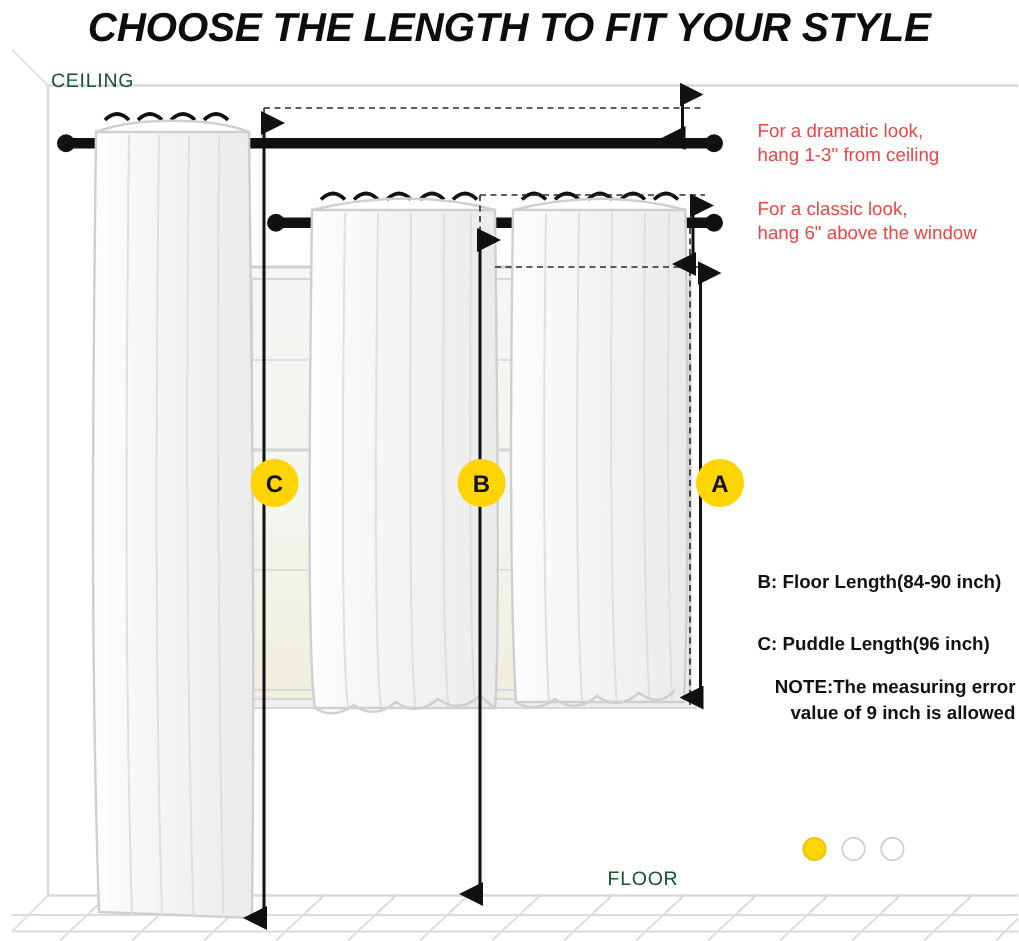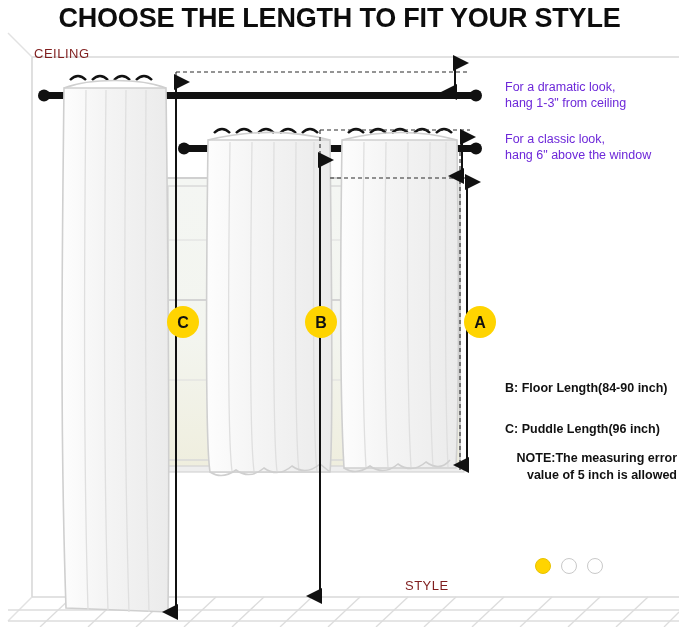--- a/index.html
+++ b/index.html
@@ -3,37 +3,38 @@
 <meta charset="utf-8">
 <style>
   html,body{margin:0;padding:0;background:#ffffff;}
   body{width:679px;height:627px;position:relative;font-family:"Liberation Sans",sans-serif;overflow:hidden;}
   .stage{position:absolute;left:0;top:0;width:679px;height:627px;}
   #title{
     position:absolute;left:0;top:0;width:679px;height:36px;
     display:flex;align-items:center;justify-content:center;
     font-size:27px;font-weight:bold;letter-spacing:-0.2px;color:#0d0d0d;
     white-space:nowrap;
+    font-style:italic;
   }
   svg.diagram{position:absolute;left:0;top:0;}
   .lbl{font-family:"Liberation Sans",sans-serif;}
   .note{
     position:absolute;font-family:"Liberation Sans",sans-serif;
-    font-size:12.5px;color:#6d28d9;line-height:16px;
+    font-size:12.5px;color:#ef4444;line-height:16px;
   }
   .legend{
     position:absolute;font-family:"Liberation Sans",sans-serif;
     font-size:12.5px;font-weight:bold;color:#111;line-height:17px;
   }
   .dots{position:absolute;left:535px;top:558px;display:flex;gap:10px;align-items:center;}
   .dot{width:16px;height:16px;border-radius:50%;border:1px solid #c9c9c9;background:#ffffff;box-sizing:border-box;}
   .dot.active{background:#ffd400;border-color:#e8c200;}
   .ceiling-txt,.floor-txt{
     position:absolute;font-family:"Liberation Sans",sans-serif;
-    font-size:13px;color:#7f1d1d;letter-spacing:0.5px;
+    font-size:13px;color:#14532d;letter-spacing:0.5px;
   }
 </style>
 </head>
 <body>
 
 <div class="stage">
 
   <div id="title">CHOOSE THE LENGTH TO FIT YOUR STYLE</div>
 
   <svg class="diagram" width="679" height="627" viewBox="0 0 679 627">
@@ -199,37 +200,37 @@
       <circle cx="321" cy="322" r="16" fill="#ffd400"></circle>
       <text class="lbl" x="321" y="328" text-anchor="middle" font-size="16" font-weight="bold" fill="#111">B</text>
     </g>
     <g>
       <circle cx="480" cy="322" r="16" fill="#ffd400"></circle>
       <text class="lbl" x="480" y="328" text-anchor="middle" font-size="16" font-weight="bold" fill="#111">A</text>
     </g>
   </svg>
 
   <div class="ceiling-txt" style="left:34px;top:46px;">CEILING</div>
-  <div class="floor-txt" style="left:405px;top:578px;">STYLE</div>
+  <div class="floor-txt" style="left:405px;top:578px;">FLOOR</div>
 
   <div class="note" style="left:505px;top:79px;width:172px;">
     <div>For a dramatic look,</div>
     <div>hang 1-3" from ceiling</div>
   </div>
 
   <div class="note" style="left:505px;top:131px;width:176px;">
     <div>For a classic look,</div>
     <div>hang 6" above the window</div>
   </div>
 
   <div class="legend" style="left:505px;top:380px;">B: Floor Length(84-90 inch)</div>
   <div class="legend" style="left:505px;top:405px;margin-top:16px;">C: Puddle Length(96 inch)</div>
   <div class="legend" style="left:505px;top:450px;width:172px;text-align:right;">
     <div>NOTE:The measuring error</div>
-    <div>value of 5 inch is allowed</div>
+    <div>value of 9 inch is allowed</div>
   </div>
 
   <div class="dots">
     <span class="dot active" style="background: rgb(255, 212, 0);"></span>
     <span class="dot"></span>
     <span class="dot"></span>
   </div>
 
 </div>
 

